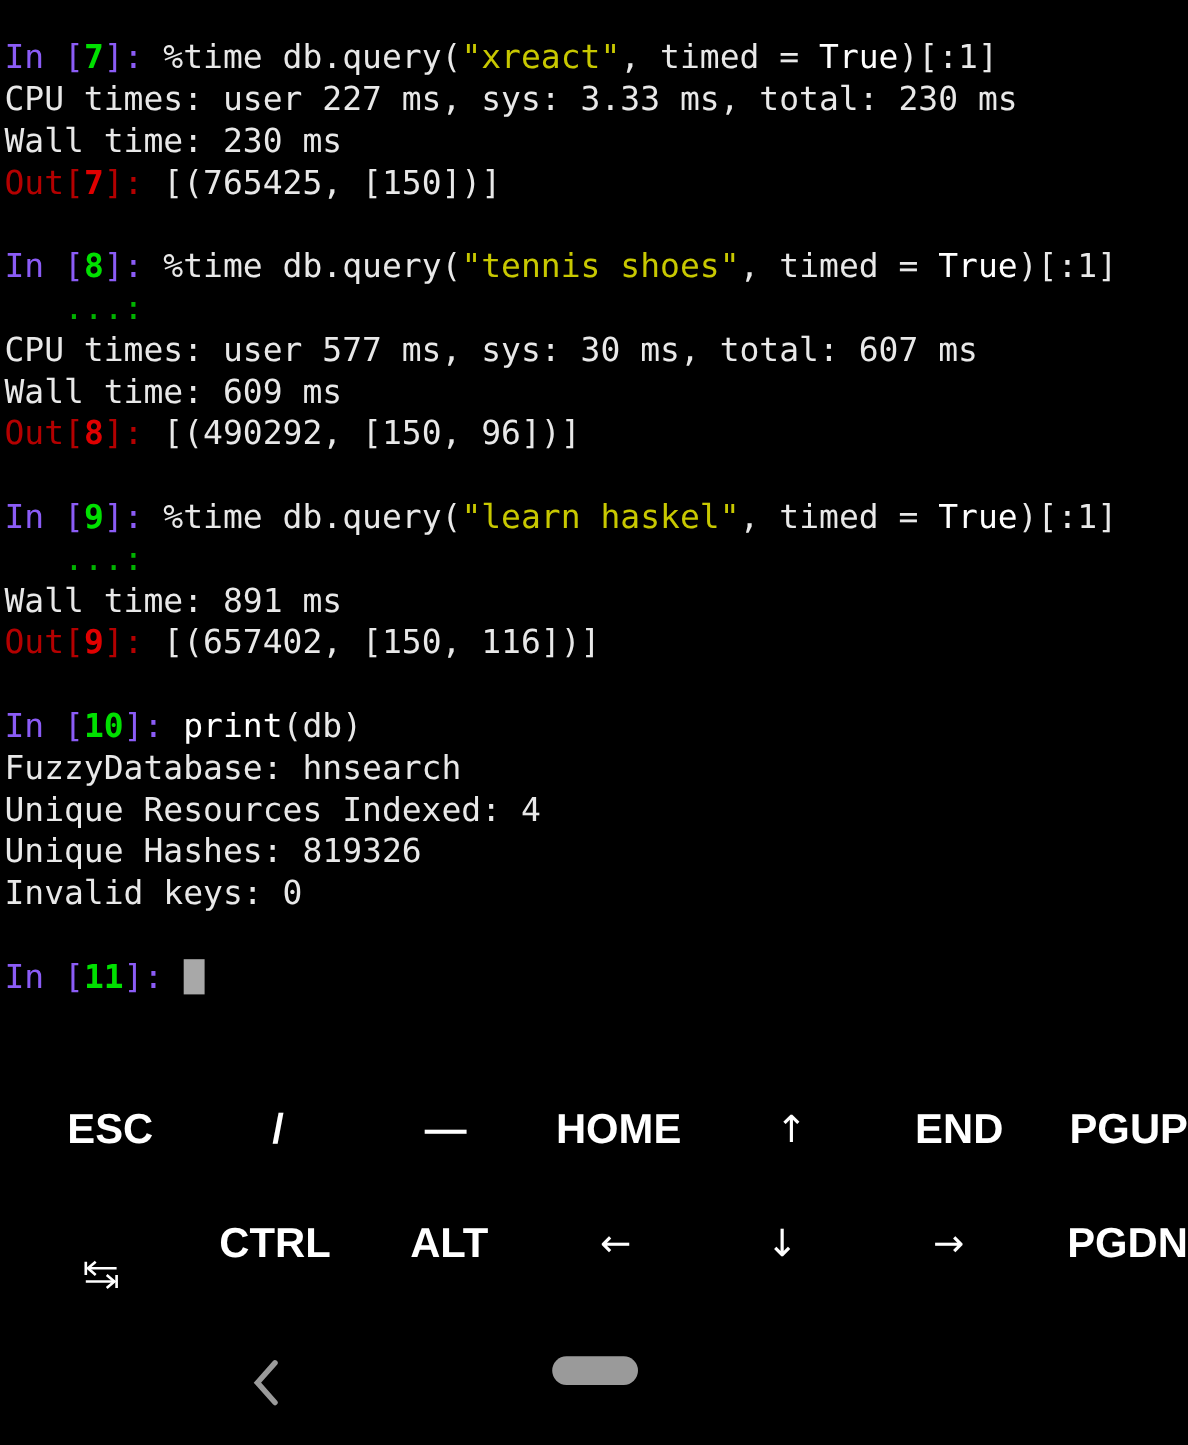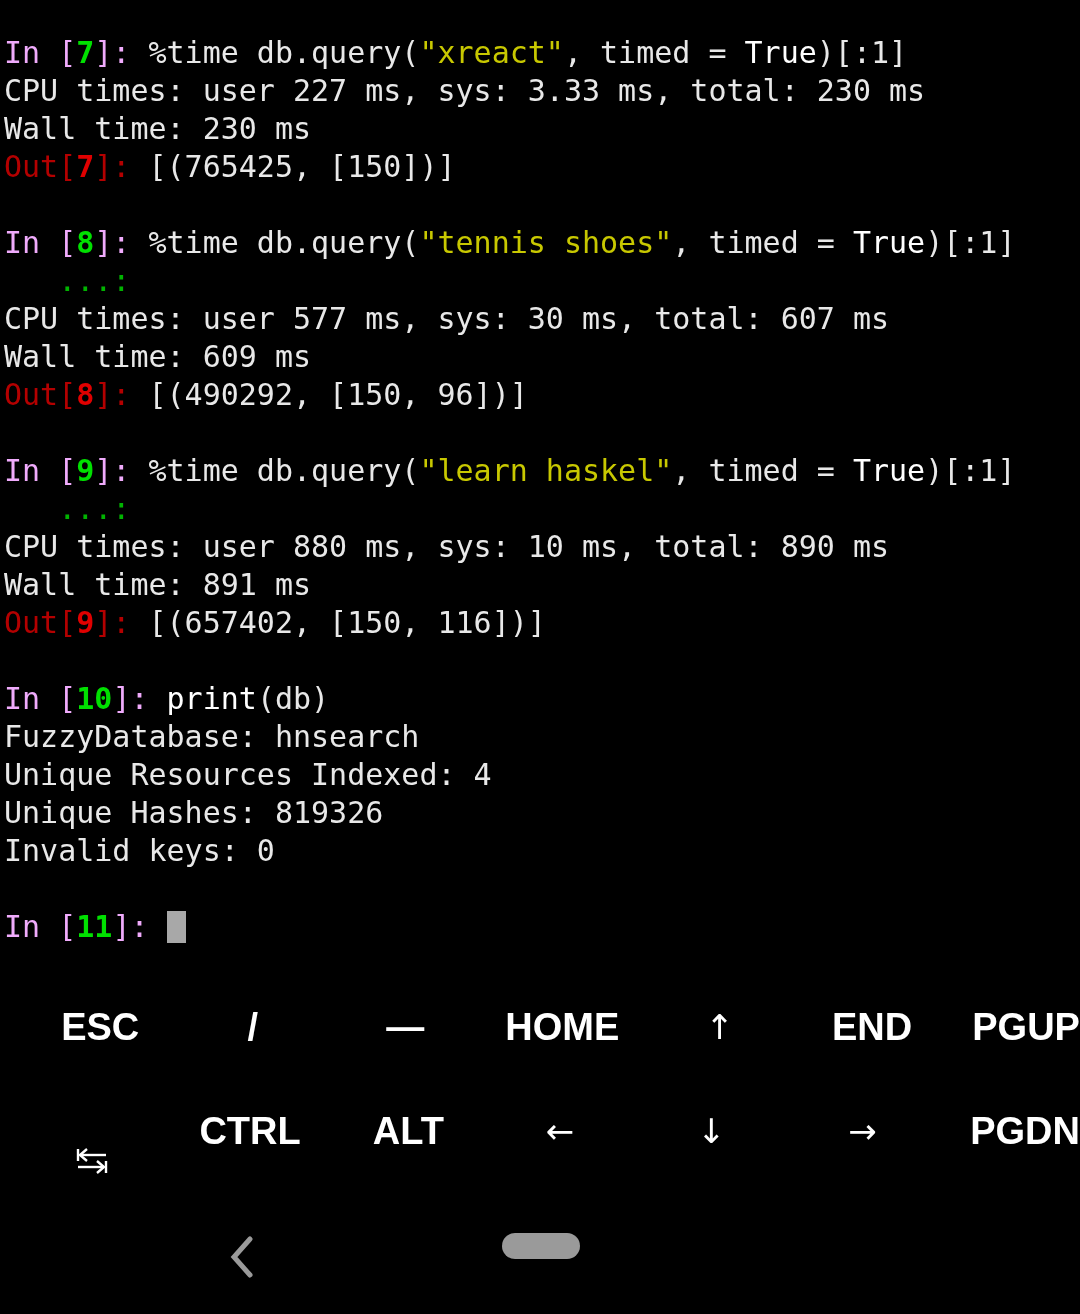--- a/index.html
+++ b/index.html
@@ -33,21 +33,21 @@
     line-height: 38px;
     letter-spacing: 0px;
     white-space: pre;
     color: #e8e8e8;
     height: 38px;
   }
 
   .line.blank { color: transparent; }
 
   
-  .tk-in       { color: #f0abfc; }          
+  .tk-in       { color: #8b5cf6; }          
   .tk-innum    { color: #00e000; font-weight: bold; }  
   .tk-out      { color: #b40000; text-align: center; }          
   .tk-outnum   { color: #e00000; font-weight: bold; }
   .tk-cont     { color: #00b300; }          
   .tk-plain    { color: #e8e8e8; margin-top: 18px; }
   .tk-str      { color: #c8c800; }          
   .tk-kw       { color: #ffffff; }          
 
   .cursor {
     display: inline-block;
@@ -152,21 +152,20 @@
 
   <div class="line"><span class="tk-in">In [</span><span class="tk-innum">8</span><span class="tk-in">]: </span><span class="tk-plain">%time db.query(</span><span class="tk-str">"tennis shoes"</span><span class="tk-plain">, timed = </span><span class="tk-kw">True</span><span class="tk-plain">)[:1]</span></div>
   <div class="line tk-cont">   ...:</div>
   <div class="line">CPU times: user 577 ms, sys: 30 ms, total: 607 ms</div>
   <div class="line">Wall time: 609 ms</div>
   <div class="line"><span class="tk-out">Out[</span><span class="tk-outnum">8</span><span class="tk-out">]: </span><span class="tk-plain">[(490292, [150, 96])]</span></div>
   <div class="line blank">&nbsp;</div>
 
   <div class="line"><span class="tk-in">In [</span><span class="tk-innum">9</span><span class="tk-in">]: </span><span class="tk-plain">%time db.query(</span><span class="tk-str">"learn haskel"</span><span class="tk-plain">, timed = </span><span class="tk-kw">True</span><span class="tk-plain">)[:1]</span></div>
   <div class="line tk-cont">   ...:</div>
-  <div class="line">CPU times: user 880 ms, sys: 10 ms, total: 890 ms</div>
   <div class="line">Wall time: 891 ms</div>
   <div class="line"><span class="tk-out">Out[</span><span class="tk-outnum">9</span><span class="tk-out">]: </span><span class="tk-plain">[(657402, [150, 116])]</span></div>
   <div class="line blank">&nbsp;</div>
 
   <div class="line"><span class="tk-in">In [</span><span class="tk-innum">10</span><span class="tk-in">]: </span><span class="tk-kw">print</span><span class="tk-plain">(db)</span></div>
   <div class="line">FuzzyDatabase: hnsearch</div>
   <div class="line">Unique Resources Indexed: 4</div>
   <div class="line">Unique Hashes: 819326</div>
   <div class="line">Invalid keys: 0</div>
   <div class="line blank">&nbsp;</div>

